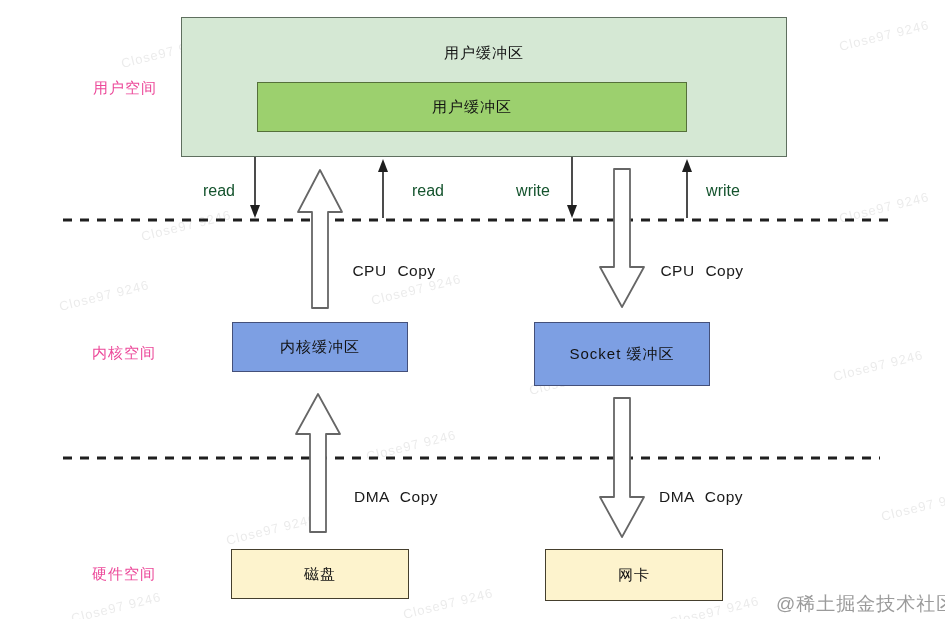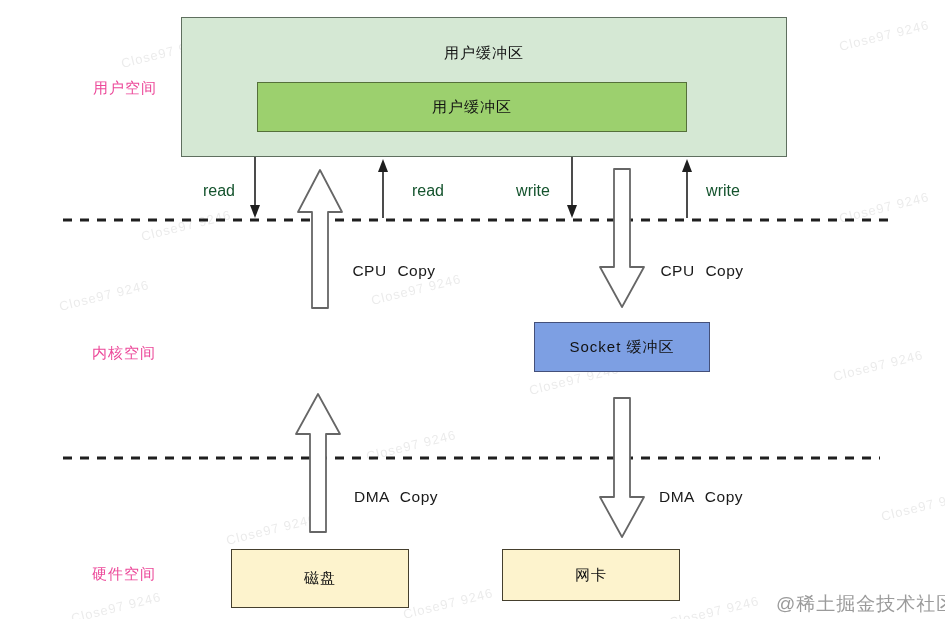--- a/index.html
+++ b/index.html
@@ -90,28 +90,31 @@
   </div>
 
   <div class="abs ctr arrow-label" style="left:219px;top:191px;">read</div>
   <div class="abs ctr arrow-label" style="left:428px;top:191px;">read</div>
   <div class="abs ctr arrow-label" style="left:533px;top:191px;">write</div>
   <div class="abs ctr arrow-label" style="left:723px;top:191px;">write</div>
 
   <div class="abs ctr copy-label" style="left:394px;top:271px;">CPU Copy</div>
   <div class="abs ctr copy-label" style="left:702px;top:271px;">CPU Copy</div>
 
-  <div class="abs box kernel" style="left:534px;top:322px;width:176px;height:50px;">
+  <div class="abs box kernel" style="left:232px;top:322px;width:176px;height:50px;">
+    <span>内核缓冲区</span>
+  </div>
+  <div class="abs box kernel" style="left:534px;top:322px;width:176px;height:64px;">
     <span>Socket 缓冲区</span>
   </div>
 
   <div class="abs ctr copy-label" style="left:396px;top:497px;">DMA Copy</div>
   <div class="abs ctr copy-label" style="left:701px;top:497px;">DMA Copy</div>
 
-  <div class="abs box hardware" style="left:231px;top:549px;width:178px;height:59px;">
+  <div class="abs box hardware" style="left:231px;top:549px;width:178px;height:50px;">
     <span>磁盘</span>
   </div>
-  <div class="abs box hardware" style="left:502px;top:549px;width:178px;height:52px;">
+  <div class="abs box hardware" style="left:545px;top:549px;width:178px;height:52px;">
     <span>网卡</span>
   </div>
 
   <div class="abs credit" style="left:776px;top:591px;">@稀土掘金技术社区</div>
 </div>
 
 </body></html>

